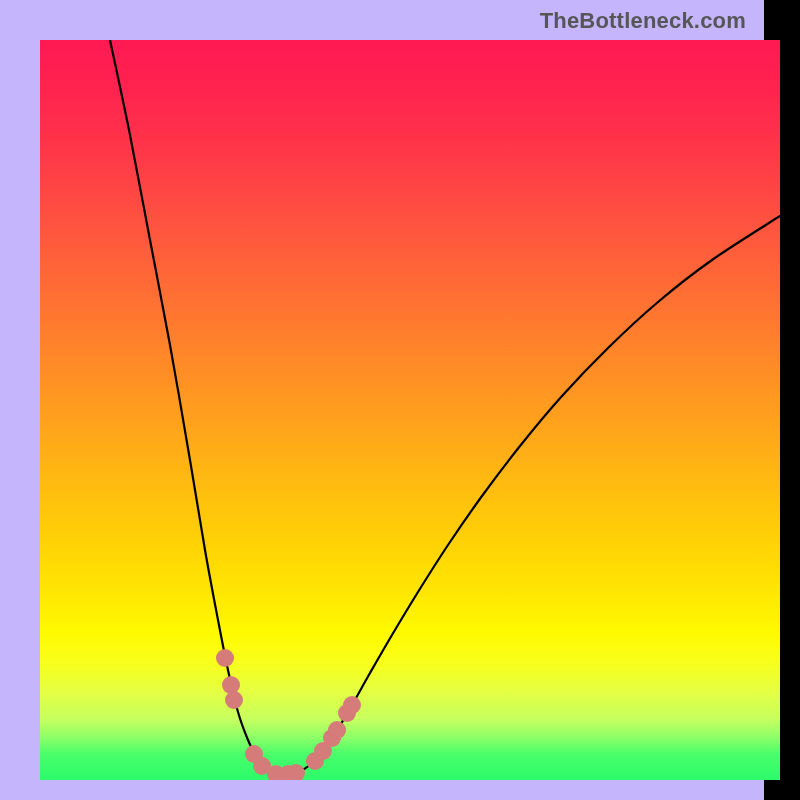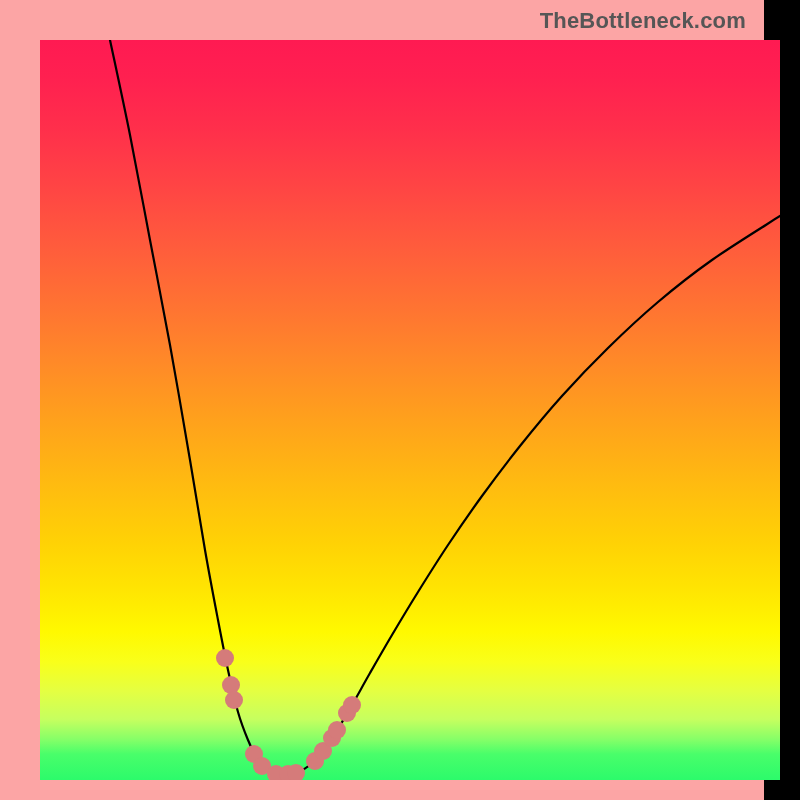--- a/index.html
+++ b/index.html
@@ -1,21 +1,21 @@
 <!DOCTYPE html>
 <html><head>
 <meta charset="utf-8">
 <style>
   * { margin: 0; padding: 0; box-sizing: border-box; }
   html, body { width: 800px; height: 800px; background: #000; overflow: hidden; }
   .frame {
     position: absolute;
     left: 0; top: 0;
     width: 764px; height: 800px;
-    background: #fca5a5;
+    background: #c4b5fd;
   }
   .plot-area {
     position: absolute;
     left: 40px;
     top: 40px;
     width: 740px;
     height: 740px;
     overflow: hidden;
   }
   .gradient-bg {

